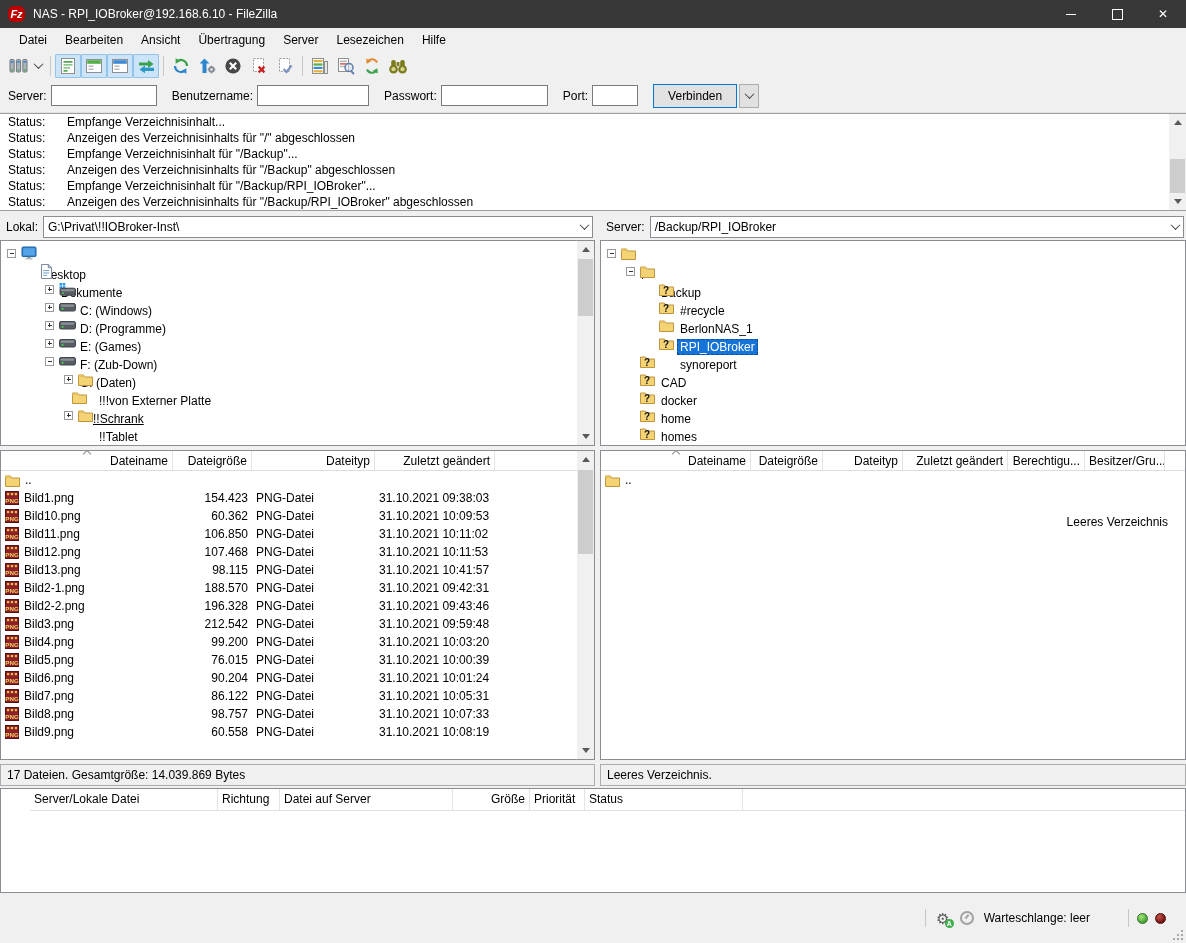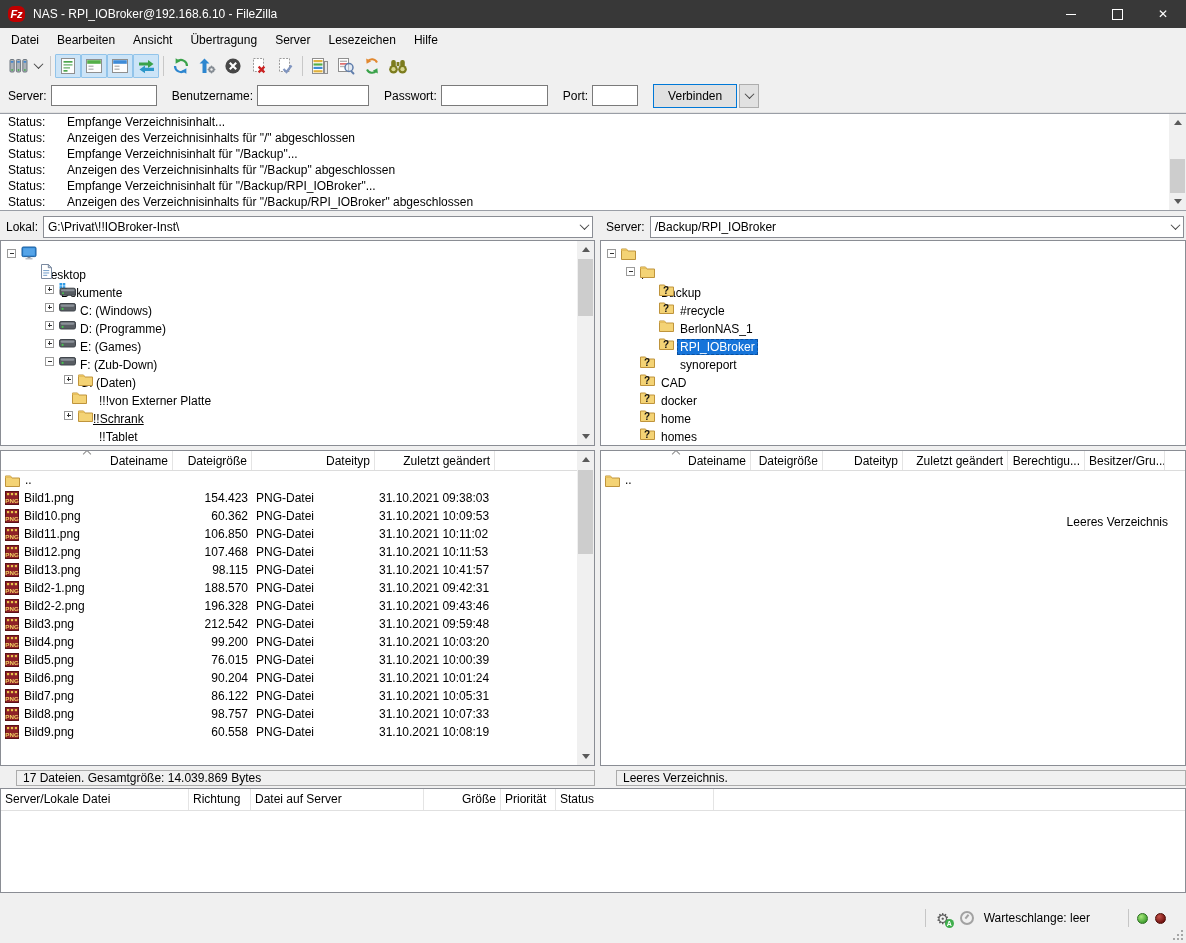--- a/index.html
+++ b/index.html
@@ -12,21 +12,21 @@
   .fz-logo { width:17px; height:16px; background:#c00000; color:#fff; border-radius:6px; font-weight:bold; font-style:italic; font-size:11px; display:flex; align-items:center; justify-content:center; margin:0 8px 0 8px; }
   .title-text { font-size:12px; }
   .win-btns { margin-left:auto; display:flex; height:100%; }
   .win-btn { width:46px; height:100%; display:flex; align-items:center; justify-content:center; color:#fff; }
   .wb-min::before { content:""; width:10px; height:1px; background:#fff; display:block; }
   .wb-max::before { content:""; width:9px; height:9px; border:1px solid #fff; display:block; }
   .wb-close { font-size:12px; }
   .wb-close::before { content:"\2715"; }
 
   
-  .menubar { height:24px; flex:none; display:flex; align-items:center; padding-left:2px; background:#f0f0f0; }
+  .menubar { height:24px; flex:none; display:flex; align-items:center; padding-left:10px; background:#f0f0f0; }
   .menu-item { padding:4px 9px; }
 
   
   .toolbar { height:27px; flex:none; display:flex; align-items:center; padding-left:5px; }
   .tb-btn { width:26px; height:24px; display:flex; align-items:center; justify-content:center; border:1px solid transparent; border-radius:1px; flex:none; }
   .tb-btn.active { background:#cce4f7; border-color:#92c4ea; }
   .tb-btn.dd { width:15px; }
   .tb-sep { width:1px; height:20px; background:#c8c8c8; margin:0 4px; flex:none; }
   .chev-down { width:7px; height:7px; border-right:1.4px solid #464646; border-bottom:1.4px solid #464646; transform:rotate(45deg) translate(-1px,-1px); display:inline-block; }
 
@@ -86,25 +86,25 @@
   .cell { padding:0 4px; overflow:hidden; flex:none; }
   .cell-name { display:flex; align-items:center; gap:5px; padding-left:4px; }
   .num { text-align:right; }
   .empty-note { position:absolute; top:44px; left:0; right:17px; text-align:right; }
 
   
   .local-cols .c0 { width:172px; } .local-cols .c1 { width:79px; } .local-cols .c2 { width:123px; } .local-cols .c3 { width:120px; }
   
   .remote-cols .c0 { width:150px; } .remote-cols .c1 { width:72px; } .remote-cols .c2 { width:80px; } .remote-cols .c3 { width:105px; } .remote-cols .c4 { width:77px; } .remote-cols .c5 { width:80px; }
 
-  .pane-status { height:16px; flex:none; margin-top:4px; background:#f0f0f0; border:1px solid #acacac; display:flex; align-items:center; padding-left:6px; white-space:nowrap; overflow:hidden;margin-left:16px; }
+  .pane-status { height:22px; flex:none; margin-top:4px; background:#f0f0f0; border:1px solid #acacac; display:flex; align-items:center; padding-left:6px; white-space:nowrap; overflow:hidden; }
 
   
   .queue { height:105px; flex:none; margin-top:2px; background:#fff; border:1px solid #8a8d94; display:flex; flex-direction:column; }
-  .queue-header { height:22px; flex:none; display:flex; border-bottom:1px solid #e0e0e0; }
+  .queue-header { height:22px; flex:none; display:flex; border-bottom:1px solid #e0e0e0;margin-left:29px; }
   .queue-cols .c0 { width:188px; } .queue-cols .c1 { width:62px; } .queue-cols .c2 { width:173px; } .queue-cols .c3 { width:77px; text-align:right; } .queue-cols .c4 { width:55px; } .queue-cols .c5 { width:158px; }
   .queue-body { flex:1; }
 
   
   .tabs { height:23px; flex:none; display:flex; align-items:flex-start; padding-left:2px; background:#f0f0f0; }
   .tab { height:21px; padding:3px 10px 0; border:1px solid #9a9a9a; background:linear-gradient(#f6f6f6,#dedede); margin-right:2px; border-radius:0 0 2px 2px; border-top-color:#c2c2c2; white-space:nowrap; }
   .tab.active { background:#f0f0f0; font-weight:bold; }
 
   
   .statusbar { flex:1; display:flex; align-items:center; background:#f0f0f0; padding:0 6px; position:relative; }

